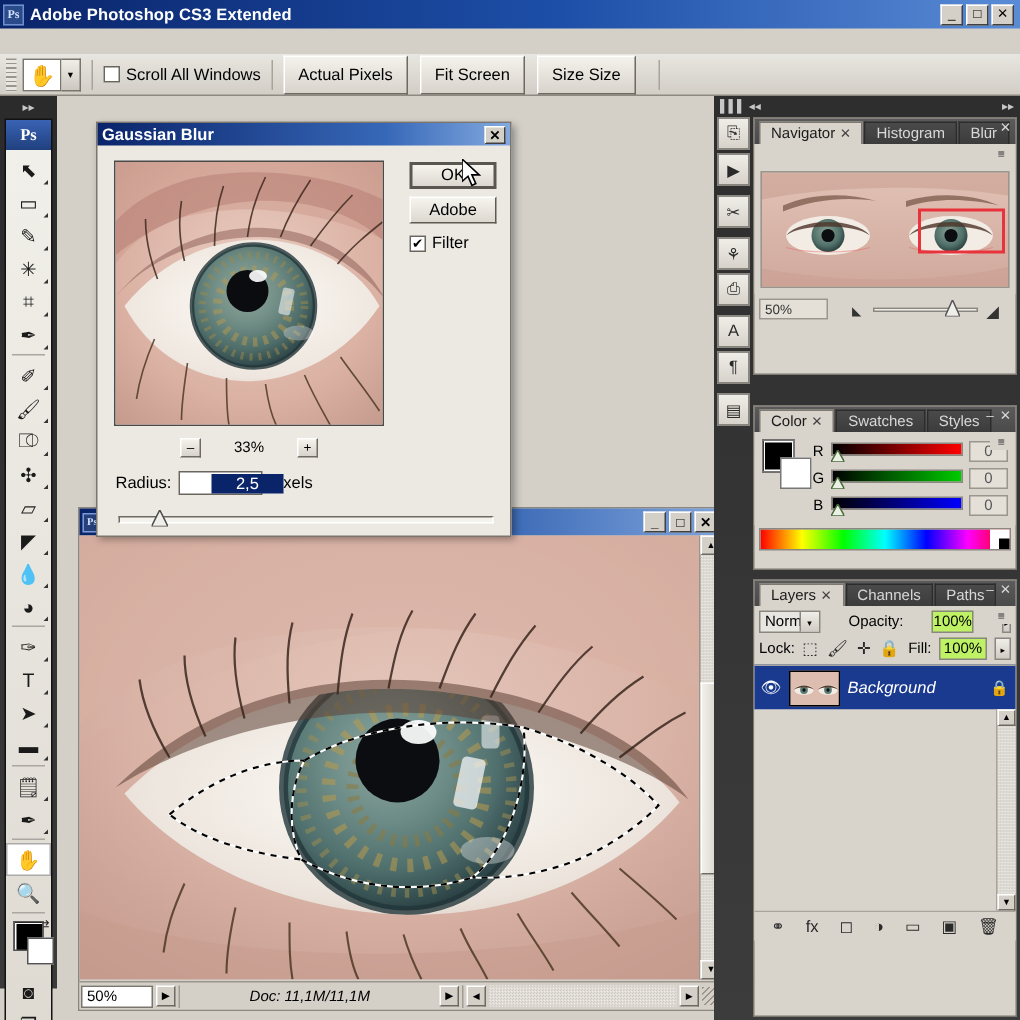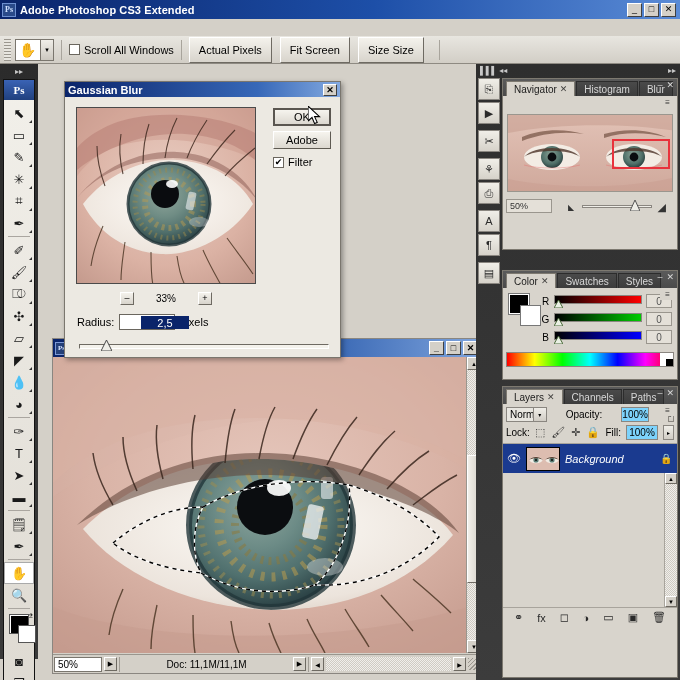--- a/index.html
+++ b/index.html
@@ -106,21 +106,21 @@
   .doc-wb { margin-left:auto; display:flex; gap:2px; padding-right:1px;}
   .doc-canvas { position:absolute; left:0; top:18px; width:428px; height:296px; overflow:hidden; background:#c9b3a8;}
   .doc-status {
     position:absolute; left:0; bottom:0; height:19px; width:428px;
     background:#d4d0c8; display:flex; align-items:center; border-top:1px solid #9a968e;
     font-size:10px; padding:0 1px; gap:2px;
   }
   .zoomfield { width:48px; height:15px; background:#fff; border:1px solid #7a766e;
                display:flex;align-items:center; padding-left:3px; font-size:10px;}
   .sb-sep { width:1px; height:15px; background:#a09c94; }
-  .sb-doc { flex:1; display:flex; align-items:center; justify-content:center; font-size:10px; }
+  .sb-doc { flex:1; display:flex; align-items:center; justify-content:center; font-size:10px;font-style:italic; }
   .sb-btn { width:13px;height:14px; background:#d4d0c8; border:1px solid; border-color:#fff #6e6a62 #6e6a62 #fff;
             display:flex;align-items:center;justify-content:center;font-size:7px;}
 
   
   .vscroll { position:absolute; right:0; top:18px; width:15px; height:296px;
              background:repeating-conic-gradient(#f0eeea 0% 25%, #cfcbc3 0% 50%) 0 0/2px 2px; border-left:1px solid #9a968e;}
   .sc-thumb { position:absolute; background:linear-gradient(to right,#f2f0ea,#d4d0c8);
               border:1px solid; border-color:#fff #6e6a62 #6e6a62 #fff; }
   .sc-arw { position:absolute; background:#d4d0c8; border:1px solid; border-color:#fff #6e6a62 #6e6a62 #fff;
             display:flex;align-items:center;justify-content:center;font-size:6px;}
@@ -216,21 +216,21 @@
 
   
   .lay-body { background:#d8d4cc; }
   .lay-row1 { display:flex; align-items:center; gap:19px; padding:3px; height:21px;}
   .lay-mode { width:84px; height:15px; background:#e8e6e0; border:1px solid #8a8680;
               font-size:10px; display:flex;align-items:center; padding-left:3px; position:relative;}
   .lay-mode .arw { position:absolute; right:0; top:0; width:13px; height:13px;
                    background:linear-gradient(to bottom,#f0eee8,#d0ccc4); border-left:1px solid #8a8680;
                    display:flex;align-items:center;justify-content:center; font-size:6px;}
   .lay-lbl { font-size:10px; }
-  .lay-num { width:32px; height:15px; background:#7dd3fc; border:1px solid #8a8680;
+  .lay-num { width:32px; height:15px; background:#bef264; border:1px solid #8a8680;
              font-size:10px; display:flex;align-items:center;justify-content:center;text-align:center;}
   .lay-spin { width:11px;height:15px; background:linear-gradient(to bottom,#f0eee8,#d0ccc4);
               border:1px solid #8a8680; display:flex;align-items:center;justify-content:center;font-size:6px;}
   .lay-row2 { display:flex; align-items:center; gap:5px; padding:0 3px 3px 3px; height:18px;}
   .lk-ico { font-size:11px; color:#2a2a2a; }
   .layer-item { height:30px; background:#1a3a8f; display:flex; align-items:center; gap:5px; padding:0 4px;
                 border-top:1px solid #a8a49c; }
   .layer-eye { width:14px; font-size:11px; color:#fff; }
   .layer-thumb { width:34px; height:24px; border:1px solid #000; overflow:hidden; background:#d8c0b8;}
   .layer-name { color:#fff; font-size:11px; font-style:italic; flex:1;}

